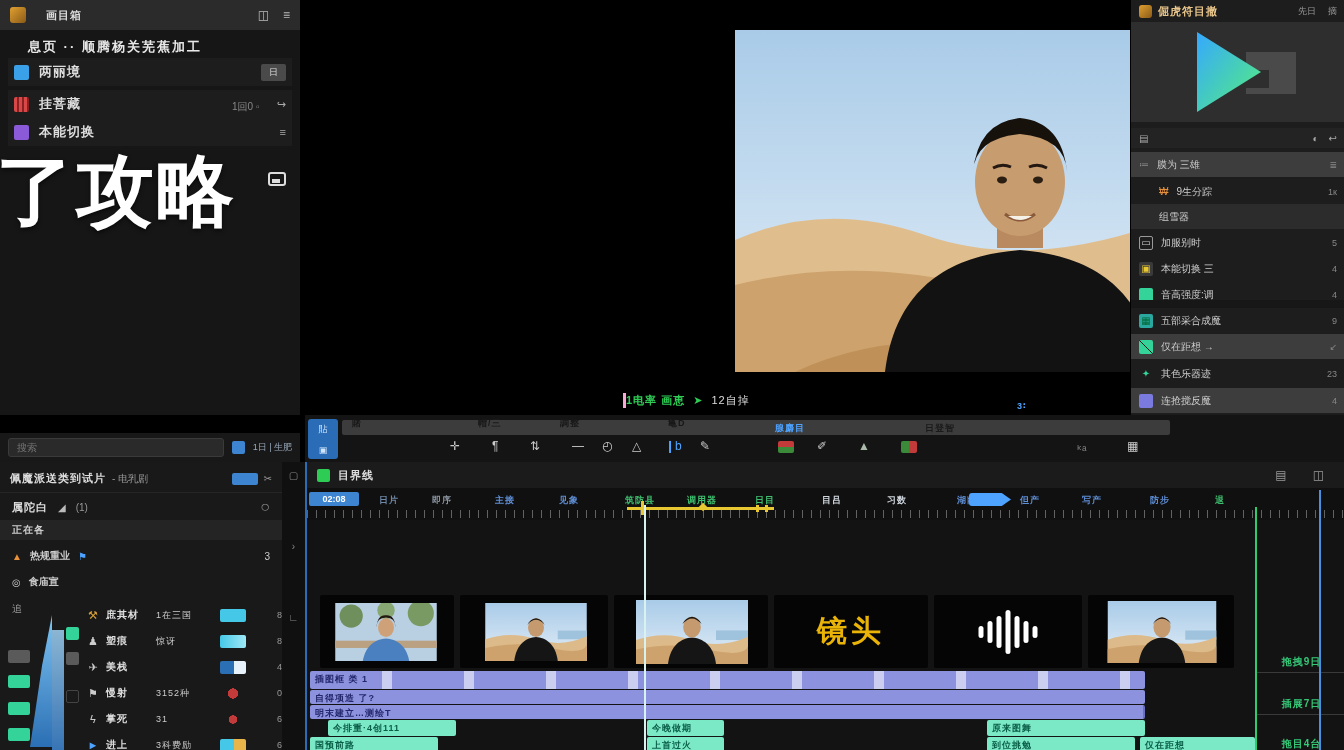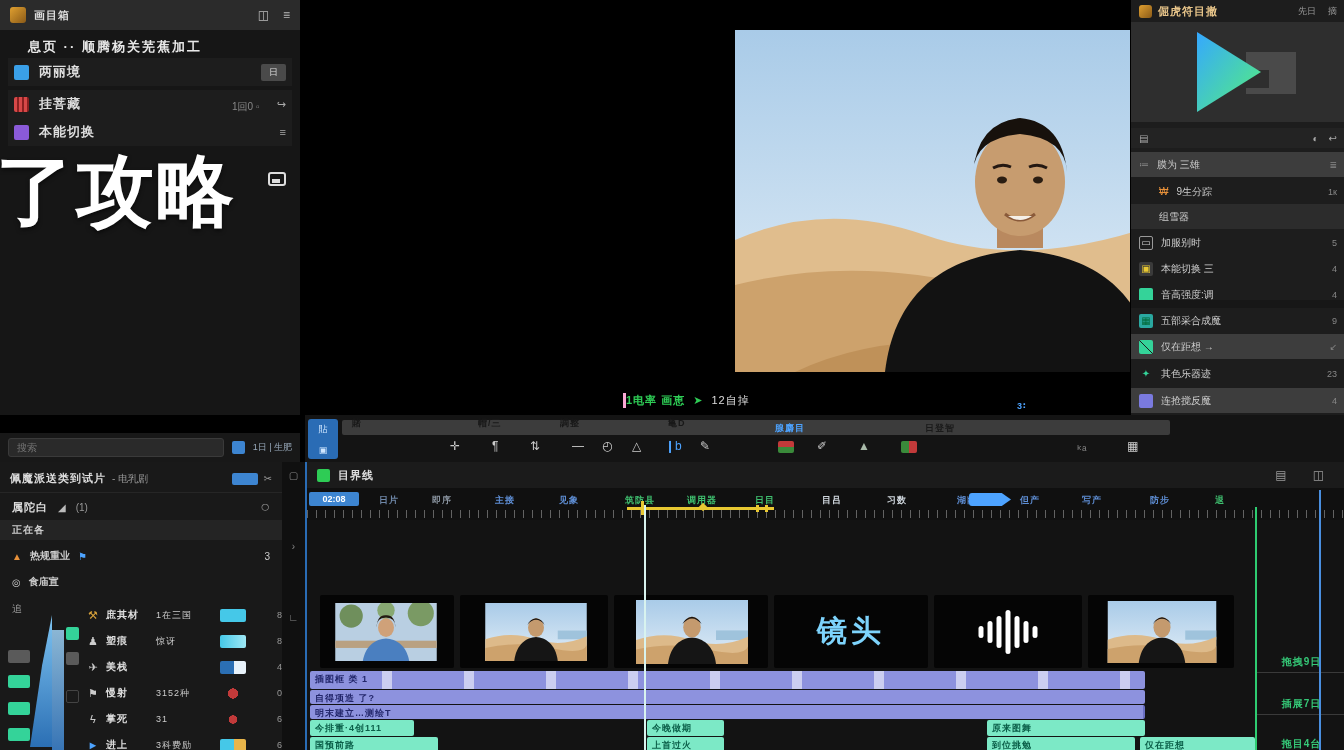--- a/index.html
+++ b/index.html
@@ -3,21 +3,21 @@
 <meta charset="utf-8">
 <style>
   * { margin:0; padding:0; box-sizing:border-box; }
   html,body { background:#000; }
   body { font-family:"Liberation Sans","DejaVu Sans",sans-serif; color:#ccc; }
   #stage { position:relative; width:1344px; height:750px; background:#000; overflow:hidden; }
   .abs { position:absolute; }
 
   
   #lib-panel { left:0; top:0; width:300px; height:415px; background:#161616; }
-  #lib-header { left:0; top:0; width:300px; height:30px; background:#2b2b2b; display:flex; align-items:center; padding:0 10px; gap:8px; }
+  #lib-header { left:0; top:0; width:300px; height:30px; background:#2b2b2b; display:flex; align-items:center; padding:0 10px; gap:20px; }
   .app-icon { width:16px; height:16px; border-radius:3px; background:linear-gradient(135deg,#e0a030,#8a5a18); display:inline-block; flex:0 0 auto; }
   .hdr-title { font-size:11px; color:#ddd; font-weight:bold; letter-spacing:1px; }
   .hdr-icons { margin-left:auto; display:flex; gap:14px; font-size:12px; color:#bbb; }
   #lib-subtitle { left:28px; top:38px; font-size:13px; font-weight:bold; color:#e8e8e8; letter-spacing:2px; }
   .lib-item { left:8px; width:284px; height:28px; display:flex; align-items:center; gap:10px; padding:0 6px; background:#1d1d1d; }
   .lib-swatch { width:15px; height:15px; border-radius:2px; flex:0 0 auto; }
   .lib-label { font-size:13px; color:#ddd; font-weight:bold; letter-spacing:1px; }
   .lib-right { margin-left:auto; font-size:11px; color:#aaa; }
   .mini-btn { background:#4a4a4a; color:#ddd; font-size:9px; padding:2px 8px; border-radius:2px; }
   .sub-note { font-size:10px; color:#888; }
@@ -91,21 +91,21 @@
   .ruler-lab { position:absolute; top:6px; font-size:9px; font-weight:bold; letter-spacing:1px; }
   #ticks { left:0; top:22px; width:1039px; height:8px;
     background:repeating-linear-gradient(90deg,#777 0 1px,transparent 1px 9px); opacity:.8; }
   #yellow-range { left:320px; top:19px; width:147px; height:3px; background:#e8c832; }
   .ymark { position:absolute; background:#e8c832; }
   #range-arrow { left:662px; top:5px; width:42px; height:13px; background:#4da3ff; clip-path:polygon(0 0,78% 0,100% 50%,78% 100%,0 100%); border-radius:3px; }
 
   #clips { left:0; top:120px; width:1039px; height:88px; }
   .clip { position:absolute; top:13px; height:73px; background:#050505; border-radius:2px; overflow:hidden; }
   .clip svg { position:absolute; }
-  .clip-text { display:flex; align-items:center; justify-content:center; color:#7dd3fc; font-size:30px; font-weight:900; letter-spacing:4px; }
+  .clip-text { display:flex; align-items:center; justify-content:center; color:#eab308; font-size:30px; font-weight:900; letter-spacing:4px; }
   .wave { position:absolute; left:50%; top:50%; transform:translate(-50%,-50%); display:flex; gap:4px; align-items:center; }
   .wave i { display:block; width:5px; background:#fff; border-radius:3px; }
 
   .track { position:absolute; border-radius:2px; overflow:hidden; }
   .track.purple { background:#8d92de; background-image:repeating-linear-gradient(90deg,transparent 0 72px,rgba(255,255,255,.55) 72px 82px); }
   .track.purple .t-lab { color:#23276b; }
   .t-lab { font-size:9px; font-weight:bold; padding:2px 5px; white-space:nowrap; letter-spacing:1px; }
   .tseg { position:absolute; height:16px; background:#7ce9c6; border-radius:2px; overflow:hidden; }
   .tseg .t-lab { color:#0b5f49; }
 
@@ -542,21 +542,21 @@
     </div>
     <div class="track purple" style="left:3px;top:228px;width:835px;height:14px;background-image:none">
       <div class="t-lab">自得项造 了?</div>
     </div>
     <div class="track purple" style="left:3px;top:243px;width:835px;height:14px;background-image:none;border-right:2px solid #6a6fc2">
       <div class="t-lab">明末建立…测绘T</div>
     </div>
 
     <div>
 
-        <div class="tseg" style="left: 3px; top: 258px; width: 104px;">
+        <div class="tseg" style="left: 21px; top: 258px; width: 128px;">
           <div class="t-lab">今排重·4创111</div>
         </div>
 
         <div class="tseg" style="left: 340px; top: 258px; width: 77px;">
           <div class="t-lab">今晚做期</div>
         </div>
 
         <div class="tseg" style="left: 680px; top: 258px; width: 158px;">
           <div class="t-lab">原来图舞</div>
         </div>

